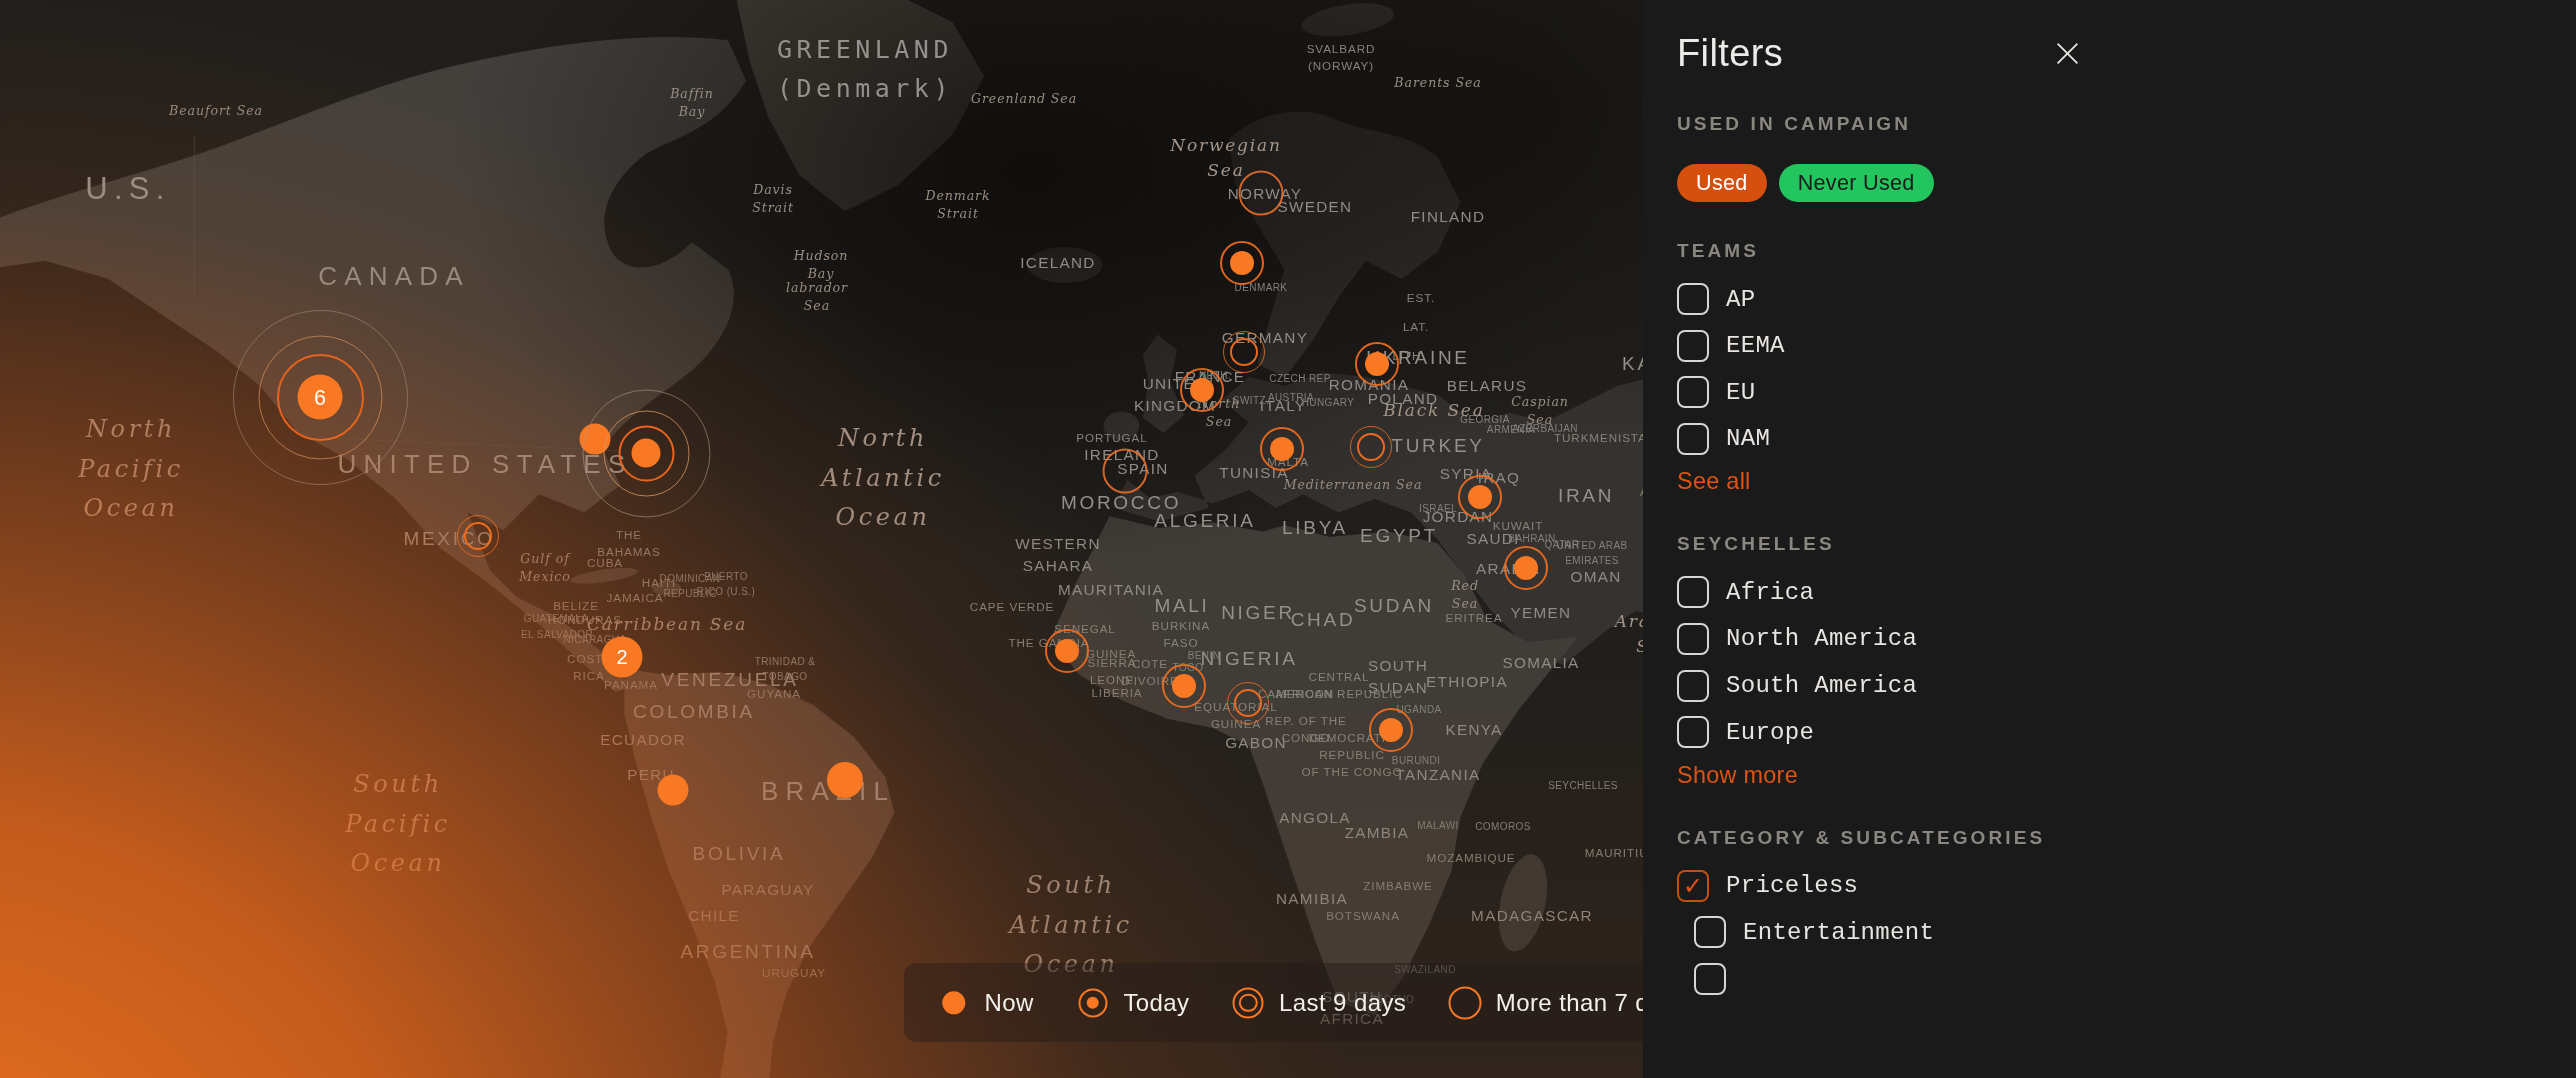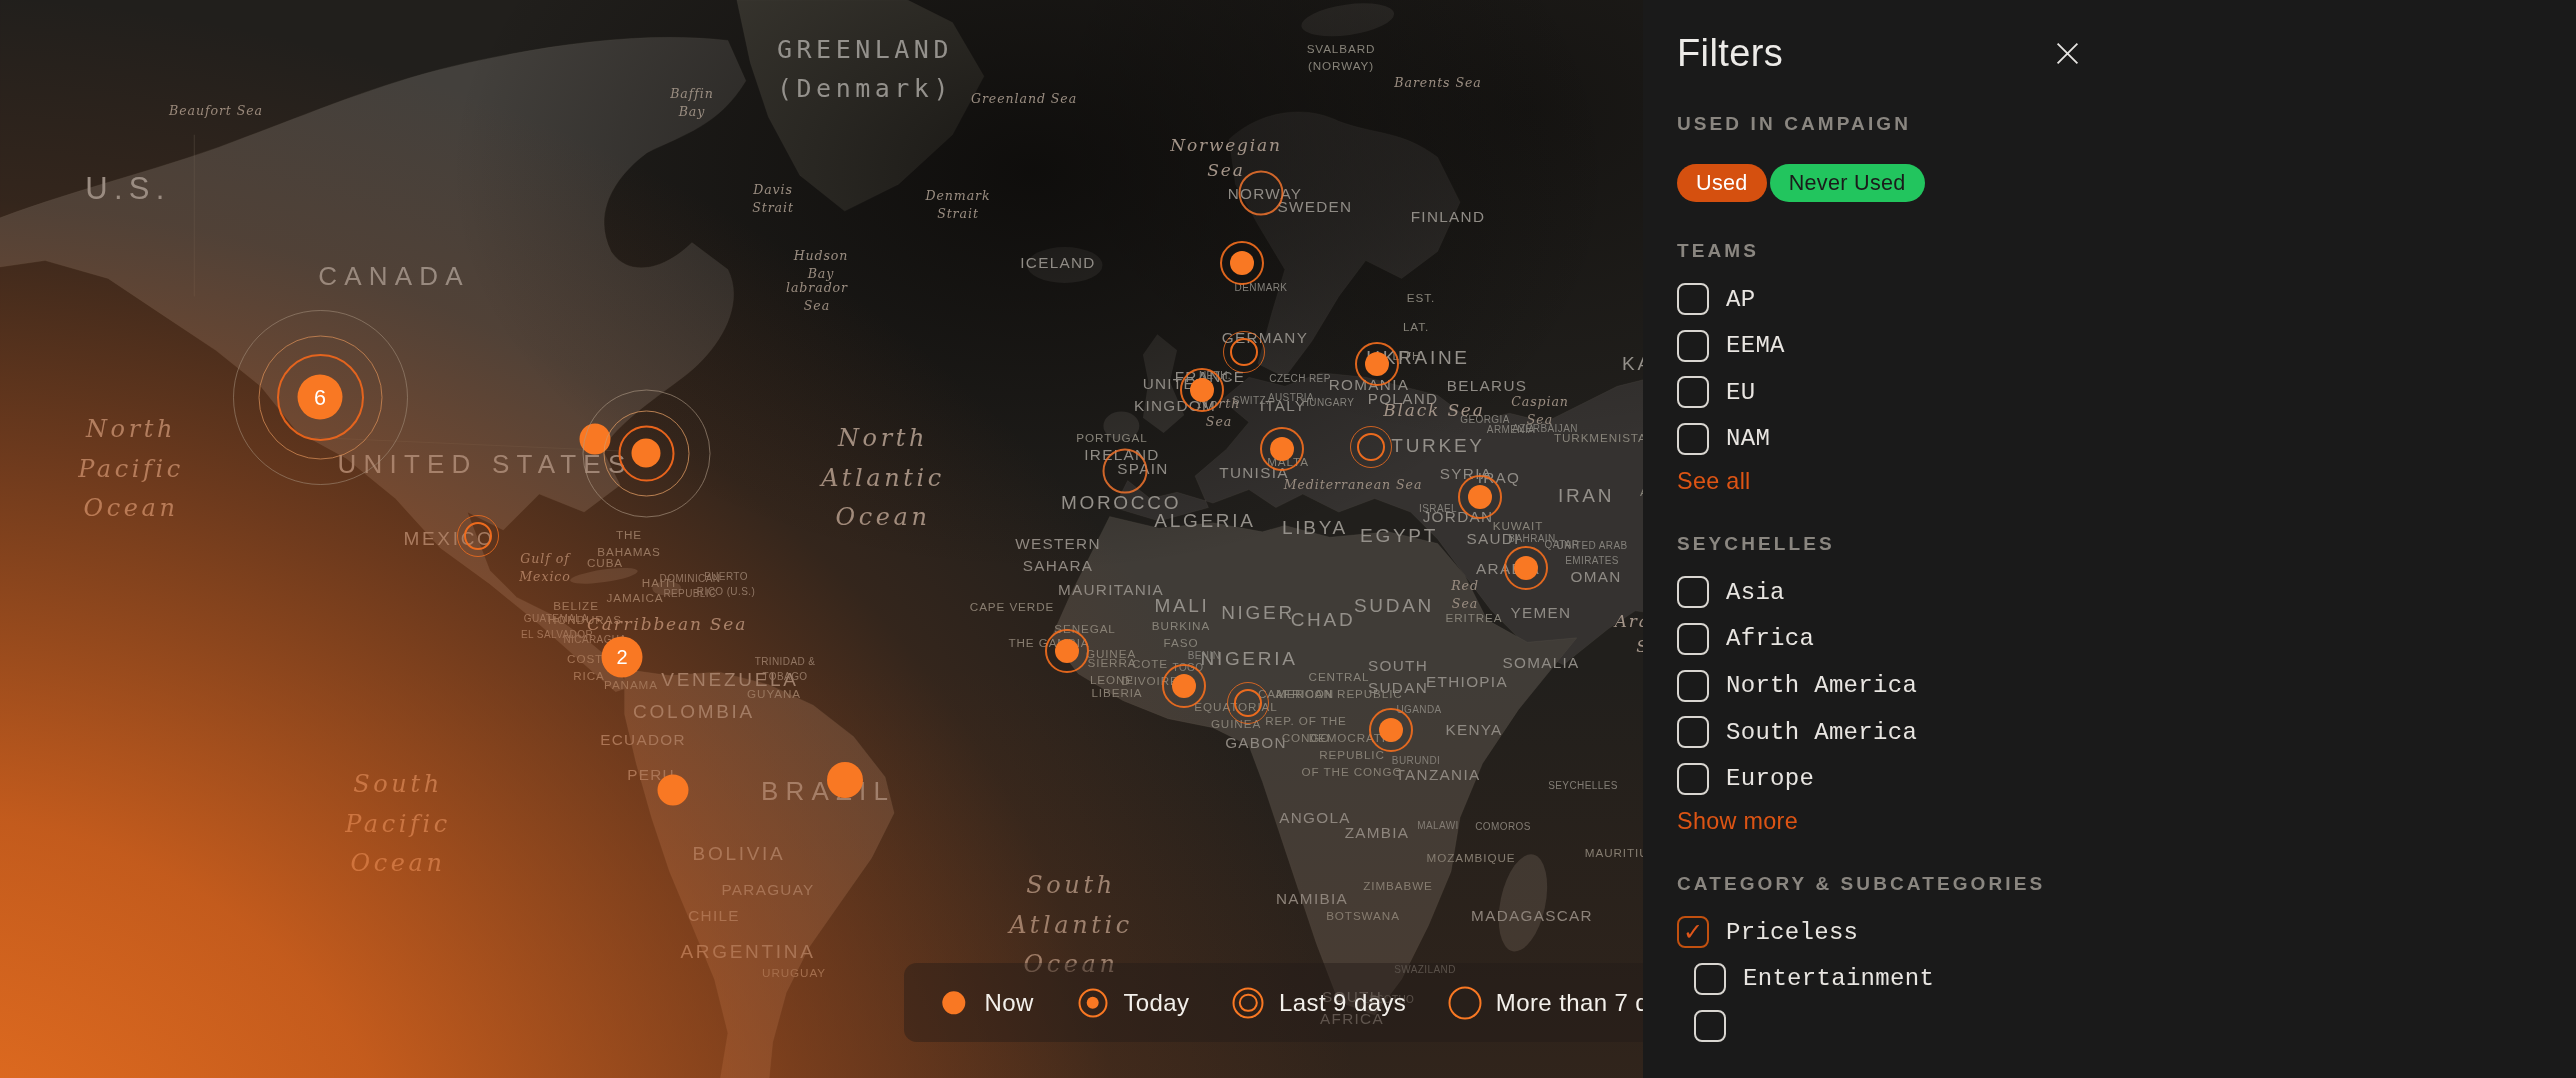--- a/index.html
+++ b/index.html
@@ -43,21 +43,21 @@
   .legend-label{color:#F3F0EB;font-size:24px;letter-spacing:0.4px;white-space:nowrap;}
   .legend-ic{position:relative;width:36px;height:36px;flex:none;}
   .legend-ic *{position:absolute;top:50%;left:50%;transform:translate(-50%,-50%);border-radius:50%;}
   
   .panel{position:absolute;left:1643px;top:0;width:933px;height:1078px;background:#1A1A1A;
          box-sizing:border-box;padding:32px 8px 0 34px;overflow:hidden;color:#E8E5E1;}
   .panel-head{display:flex;justify-content:space-between;align-items:center;width:406px;}
   .panel-title{font-size:38px;font-weight:400;color:#EDEBE8;letter-spacing:0.4px;}
   .close-btn{width:31px;height:31px;cursor:pointer;display:flex;align-items:center;justify-content:center;}
   .sec-header{margin-top:38px;font-size:19px;font-weight:bold;letter-spacing:3.1px;color:#8A8680;}
-  .chips{display:flex;gap:3px;margin-top:29px;}
+  .chips{display:flex;gap:12px;margin-top:29px;}
   .chip{height:38px;border-radius:19px;padding:0 19px;display:flex;align-items:center;font-size:21.6px;
         cursor:pointer;letter-spacing:0.3px;}
   .chip.active{background:#D5500F;color:#fff;}
   .chip.inactive{background:#22c55e;color:#1b1b1b;}
   .chk-list{margin-top:20px;}
   .chk-row{display:flex;align-items:center;gap:17px;margin-bottom:12.6px;height:34px;}
   .chk-box{width:32px;height:32px;border:2.2px solid #D9D6D1;border-radius:8px;box-sizing:border-box;
            flex:none;cursor:pointer;display:flex;align-items:center;justify-content:center;}
   .chk-box.checked{border-color:#C2500F;color:#E0561A;font-size:24px;line-height:1;}
   .chk-label{font-size:24px;color:#E8E5E1;letter-spacing:0.3px;font-family:Liberation Mono, monospace;}
@@ -457,24 +457,20 @@
           <div class="chk-box"></div>
           <span class="chk-label">NAM</span>
         </div>
       </div>
     <div class="link">See all</div>
 
     <div class="sec-header">SEYCHELLES</div>
     <div class="chk-list" id="continents-list">
         <div class="chk-row">
           <div class="chk-box"></div>
-          <span class="chk-label">Asia</span>
-        </div>
-        <div class="chk-row">
-          <div class="chk-box"></div>
           <span class="chk-label">Africa</span>
         </div>
         <div class="chk-row">
           <div class="chk-box"></div>
           <span class="chk-label">North America</span>
         </div>
         <div class="chk-row">
           <div class="chk-box"></div>
           <span class="chk-label">South America</span>
         </div>

